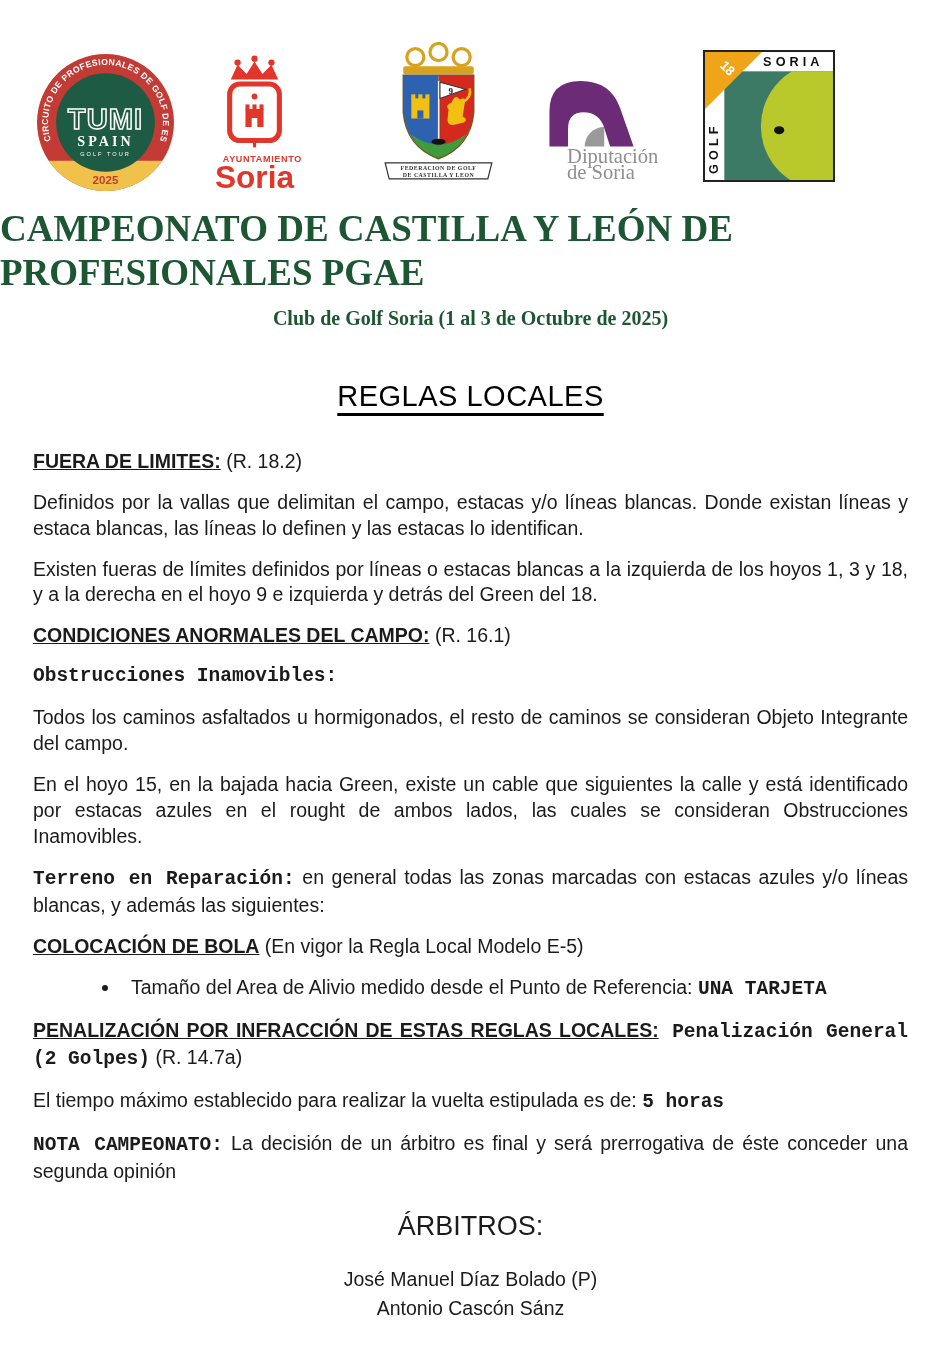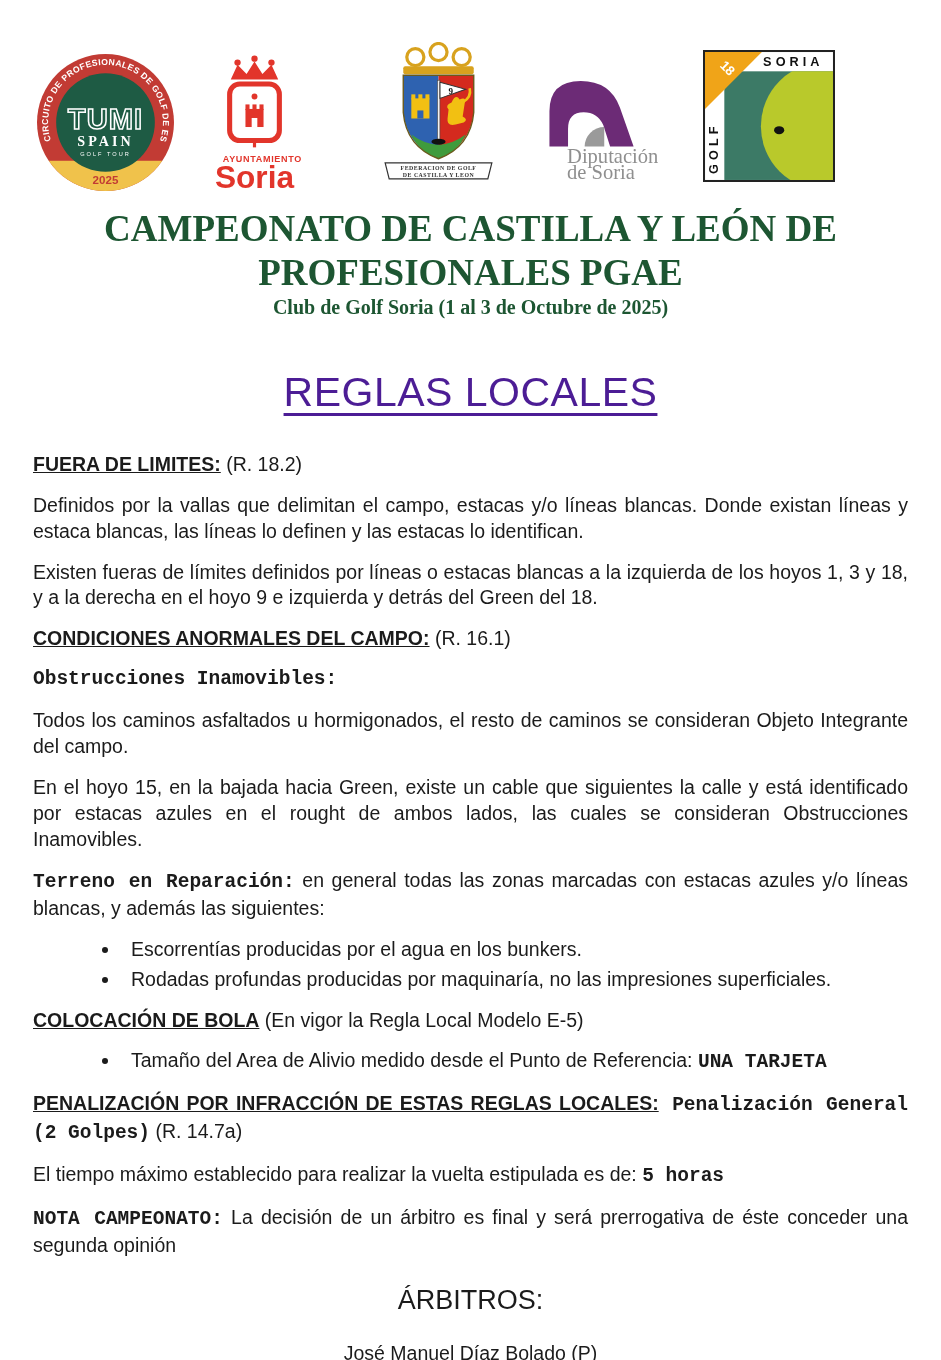--- a/index.html
+++ b/index.html
@@ -12,29 +12,29 @@
   
   .logos { position:relative; height:205px; }
   .logo { position:absolute; }
   .logo-tumi  { left:35px;  top:52px; }
   .logo-ayto  { left:198px; top:50px; }
   .logo-fede  { left:373px; top:42px; }
   .logo-dipu  { left:524px; top:68px; }
   .logo-golf  { left:703px; top:50px; }
   
   .title {
-    text-align:center; color:#1d5632; font-family:"Liberation Serif", serif;
+    text-align:left; color:#1d5632; font-family:"Liberation Serif", serif;
     font-weight:bold; font-size:37px; line-height:1.2; margin-top:2px;
   }
   .subtitle {
     text-align:center; color:#1d5632; font-family:"Liberation Serif", serif;
-    font-weight:bold; font-size:20px; margin-top:0;
+    font-weight:bold; font-size:20px; margin-top:11px;
   }
   .main-heading {
-    text-align:center; color:#4c1d95; font-size:41px; font-weight:400;
+    text-align:center; color:#000000; font-size:29px; font-weight:400;
     margin-top:50px; letter-spacing:0.5px;
   }
   .main-heading span{
     text-decoration:underline; text-decoration-thickness:2.5px;
     text-underline-offset:7px;
   }
   
   .content {
     margin:36px 33px 0 33px; font-size:19.5px; line-height:1.33;
     text-align:justify;
@@ -172,24 +172,20 @@
     <p class="para">
       <span class="shd">CONDICIONES ANORMALES DEL CAMPO:</span><span> (R. 16.1)</span>
     </p>
     <p class="para b">Obstrucciones Inamovibles:</p>
     <p class="para">Todos los caminos asfaltados u hormigonados, el resto de caminos se consideran Objeto Integrante del campo.</p>
     <p class="para">En el hoyo 15, en la bajada hacia Green, existe un cable que siguientes la calle y está identificado por estacas azules en el rought de ambos lados, las cuales se consideran Obstrucciones Inamovibles.</p>
     <p class="para">
       <span class="b">Terreno en Reparación:</span><span> en general todas las zonas marcadas con estacas azules y/o líneas blancas, y además las siguientes:</span>
     </p>
 
-    <ul class="blist">
-      <li>Escorrentías producidas por el agua en los bunkers.</li>
-      <li>Rodadas profundas producidas por maquinaría, no las impresiones superficiales.</li>
-    </ul>
 
     <p class="para">
       <span class="shd">COLOCACIÓN DE BOLA</span><span> (En vigor la Regla Local Modelo E-5)</span>
     </p>
     <ul class="blist">
       <li><span>Tamaño del Area de Alivio medido desde el Punto de Referencia: </span><span class="b">UNA TARJETA</span></li>
     </ul>
 
     <p class="para">
       <span class="shd">PENALIZACIÓN POR INFRACCIÓN DE ESTAS REGLAS LOCALES:</span><span class="b"> Penalización General (2 Golpes)</span><span> (R. 14.7a)</span>

